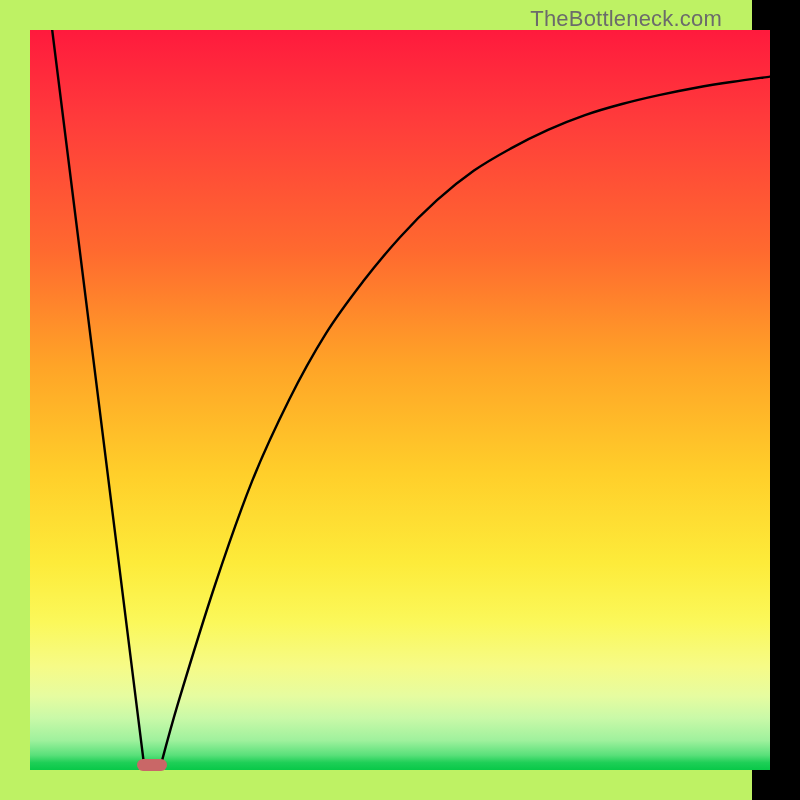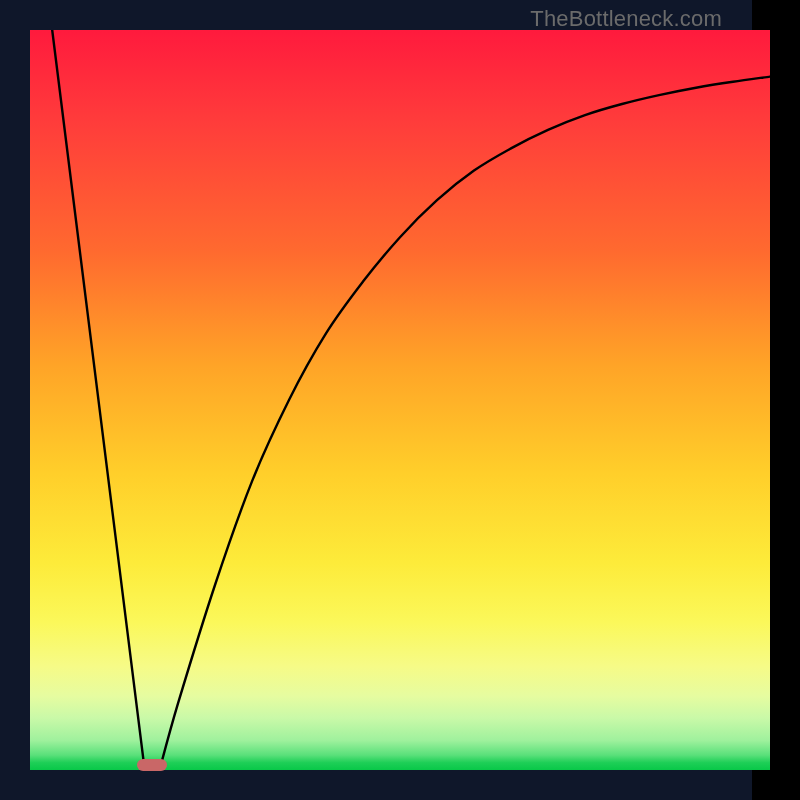--- a/index.html
+++ b/index.html
@@ -8,21 +8,21 @@
     width: 800px;
     height: 800px;
     background: #000;
     font-family: Arial, Helvetica, sans-serif;
     overflow: hidden;
   }
   .frame {
     position: relative;
     width: 752px;
     height: 800px;
-    background: #0f172a;
+    background: #bef264;
   }
   .plot-area {
     position: absolute;
     left: 30px;
     top: 30px;
     width: 740px;
     height: 740px;
     
     background: linear-gradient(
       to bottom,

